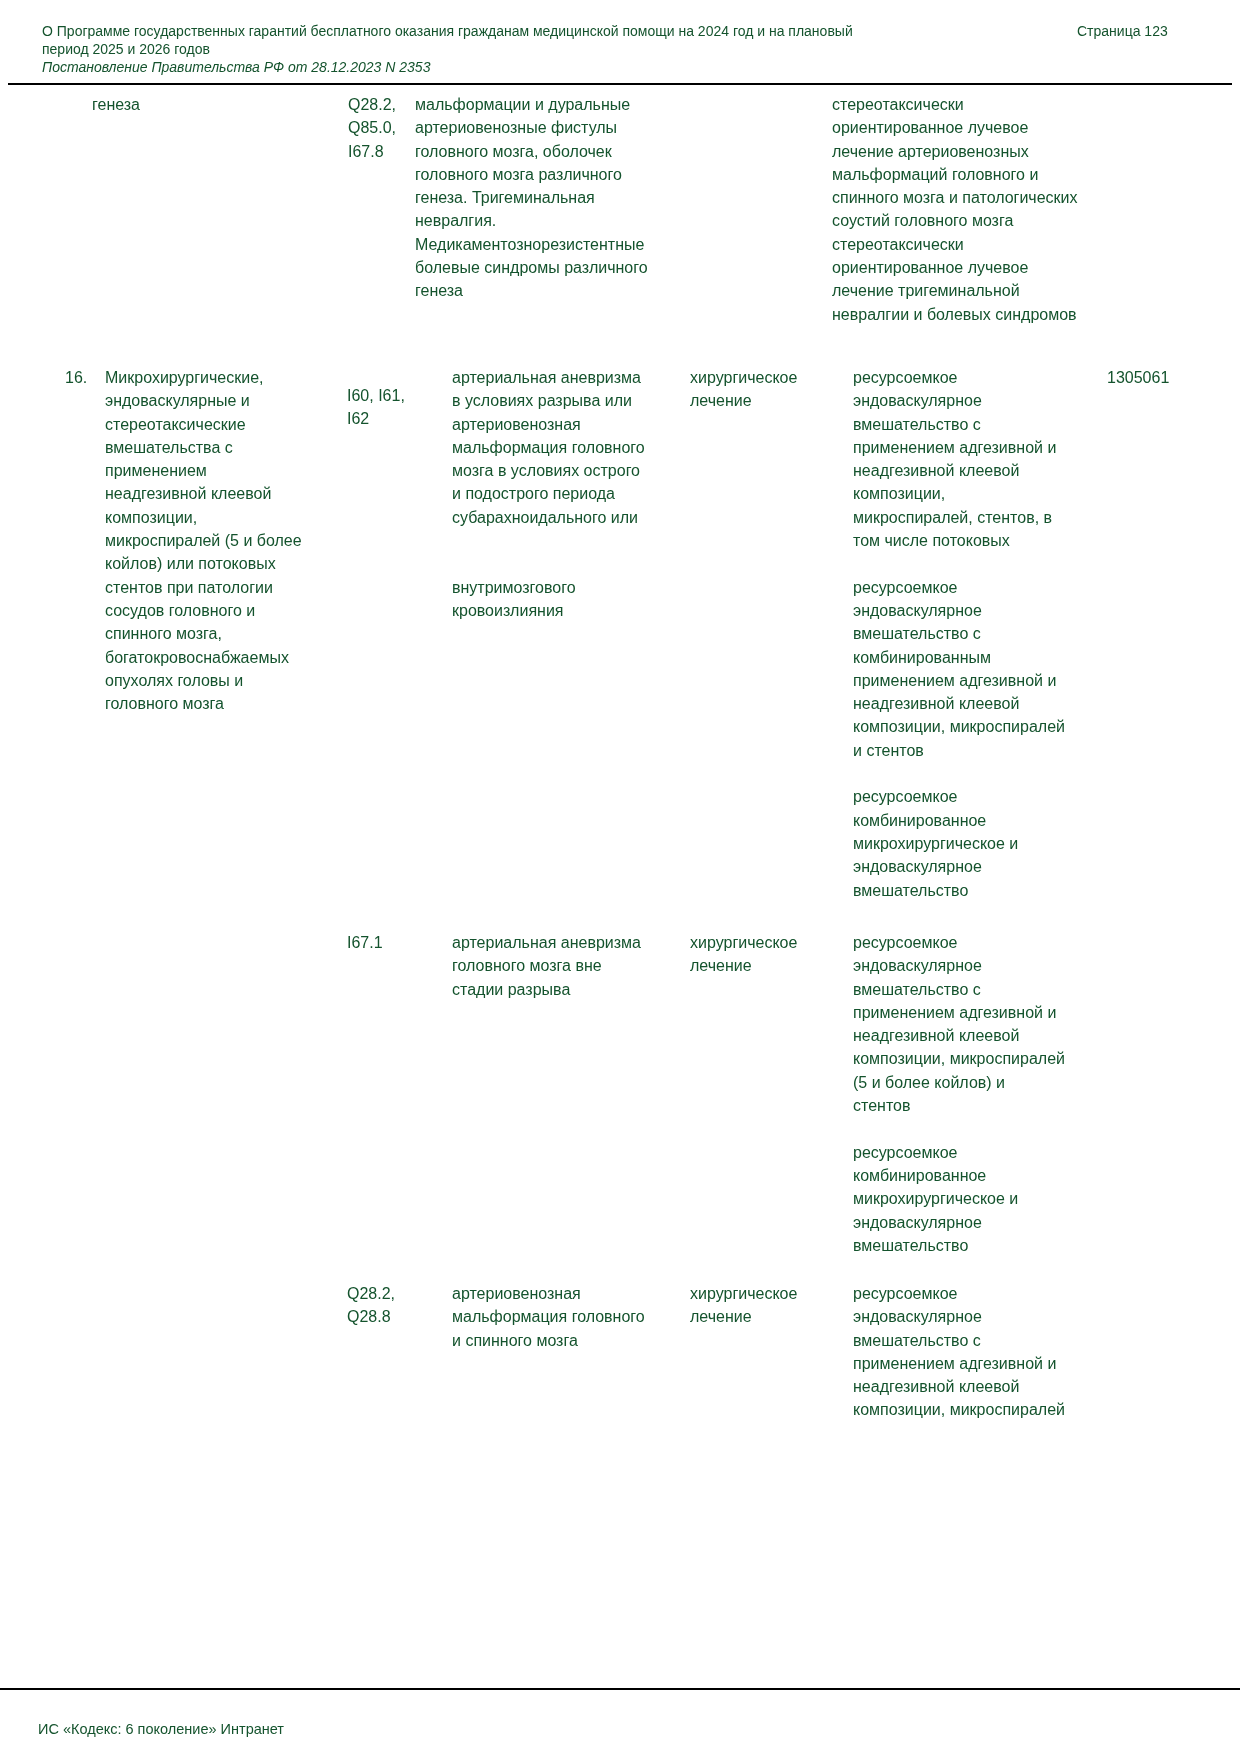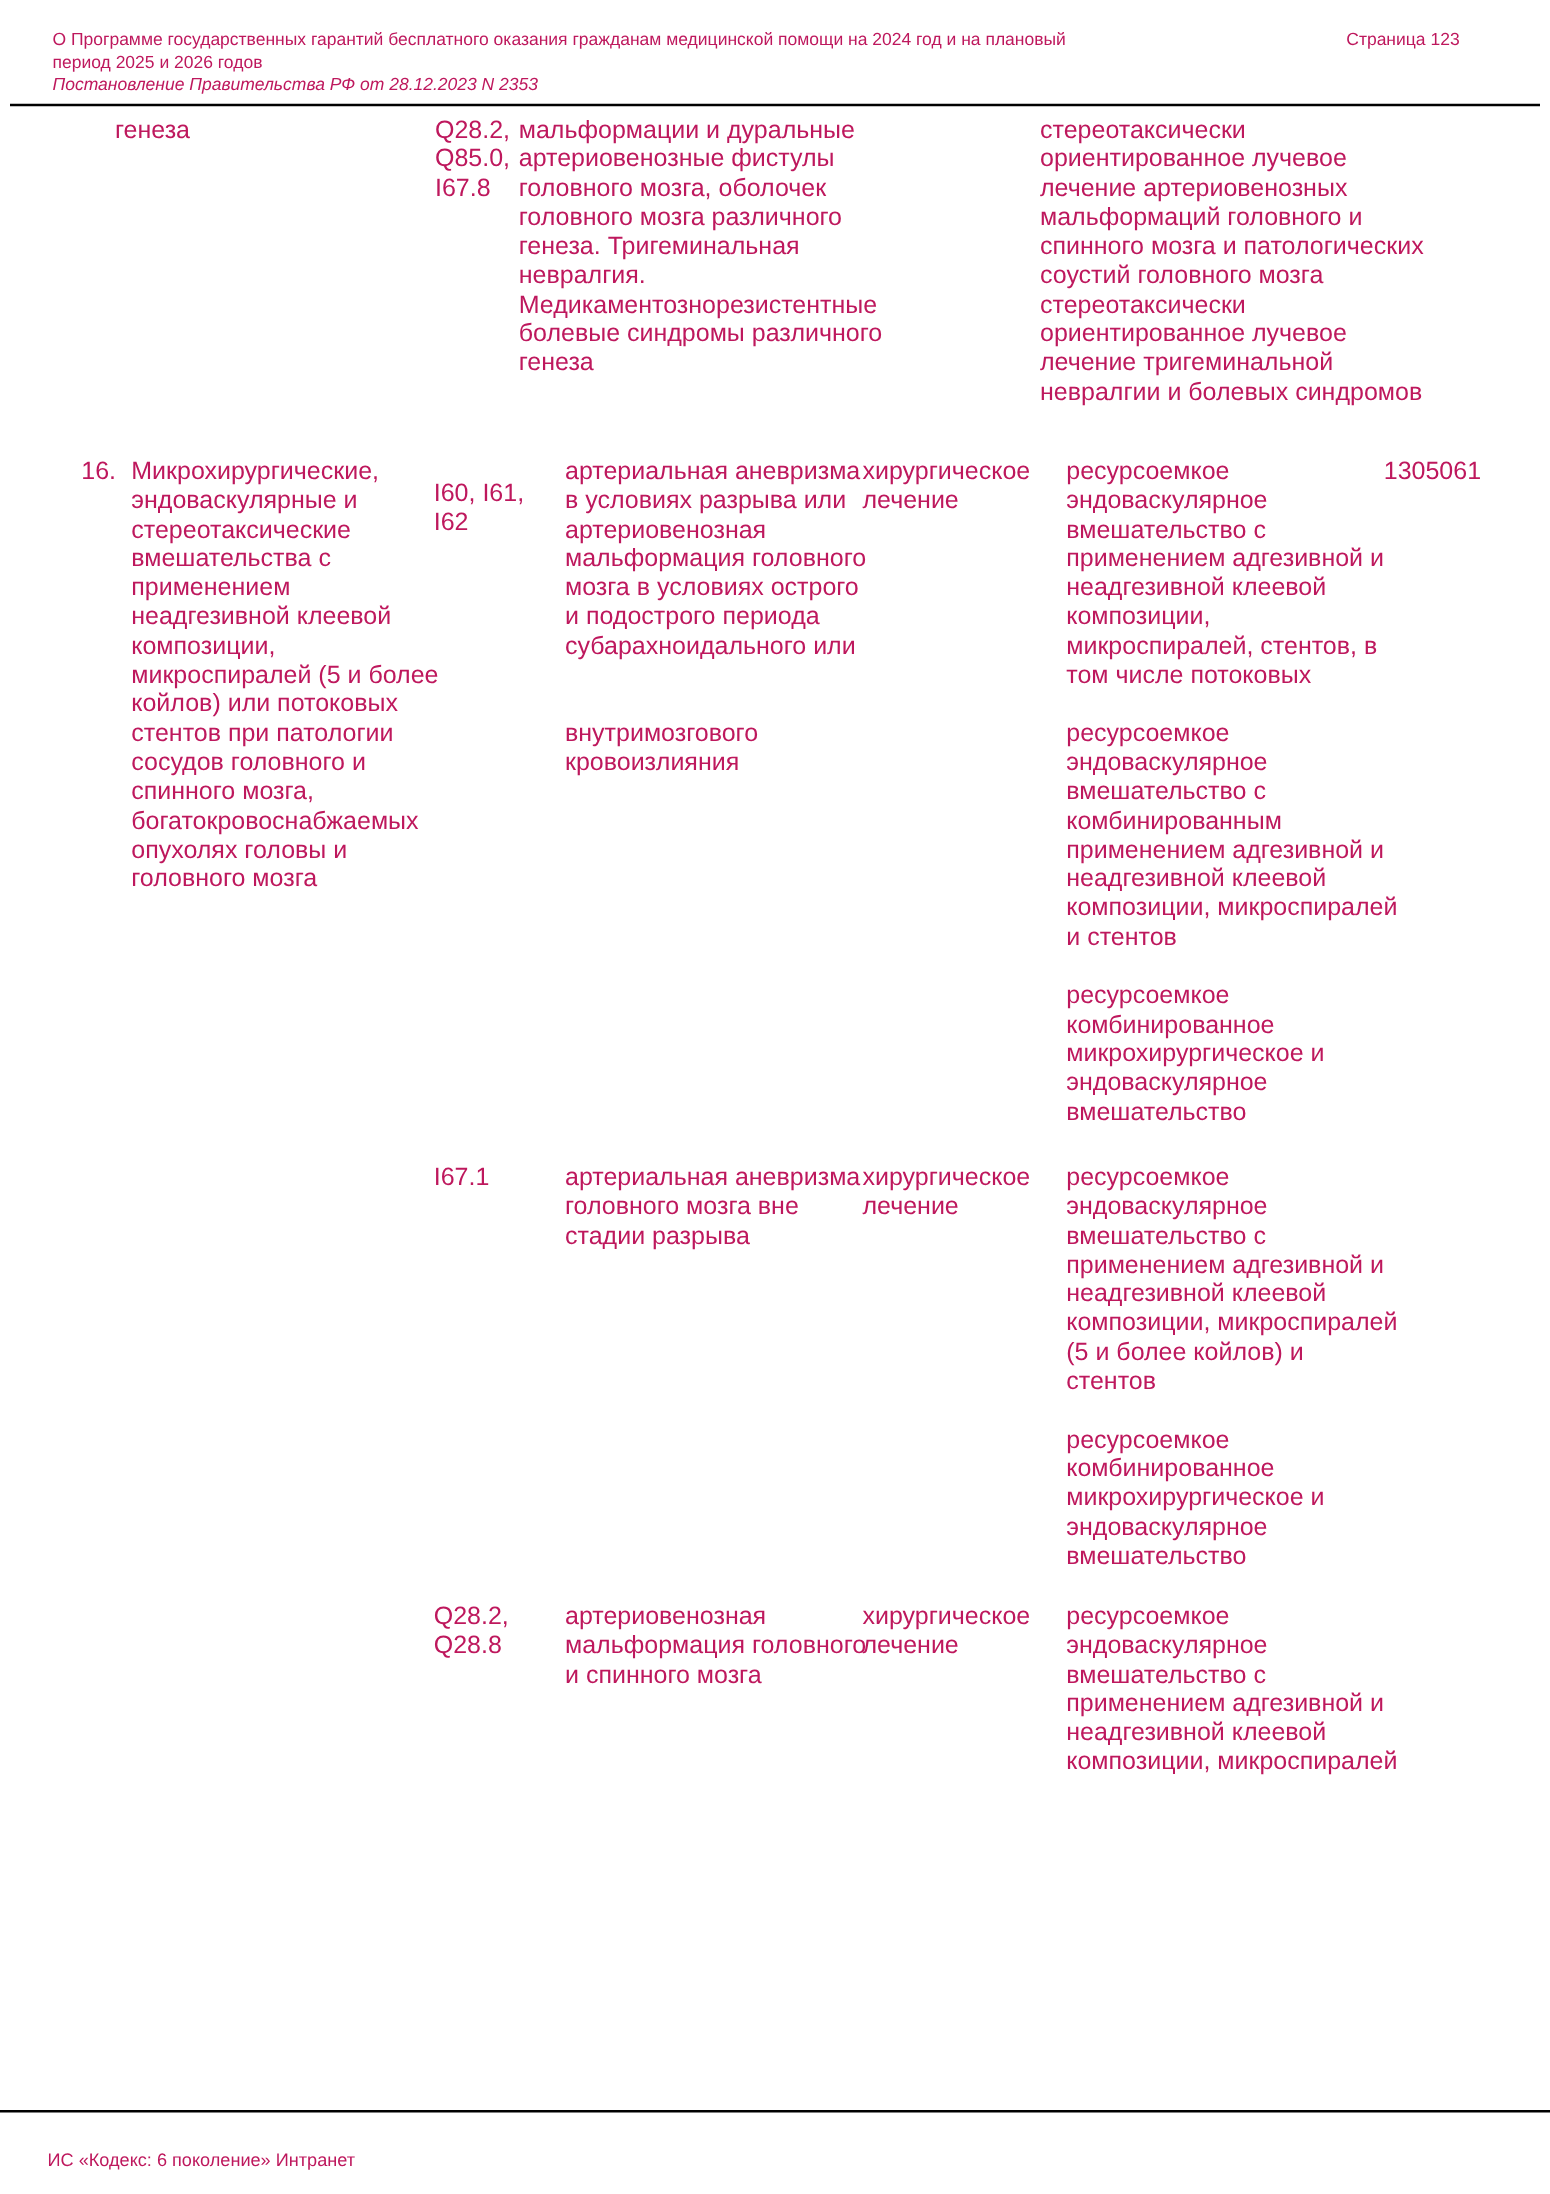--- a/index.html
+++ b/index.html
@@ -1,19 +1,19 @@
 <!DOCTYPE html>
 <html><head>
 <meta charset="utf-8">
 <style>
   html,body{margin:0;padding:0;background:#ffffff;}
   .page{position:relative;width:1240px;height:1755px;background:#ffffff;
-        font-family:"Liberation Sans","DejaVu Sans",sans-serif;color:#be185d;overflow:hidden;}
+        font-family:"Liberation Sans","DejaVu Sans",sans-serif;color:#14532d;overflow:hidden;}
   .blk{position:absolute;white-space:pre;}
-  .t{font-size:20px;line-height:23.3px;letter-spacing:0px;}
+  .t{font-size:16px;line-height:23.3px;letter-spacing:0px;}
   .hd{font-size:14px;line-height:18px;}
   .it{font-style:italic;}
   .ft{font-size:14.5px;line-height:20px;}
   .rule{position:absolute;background:#000;}
 </style>
 </head>
 <body>
 
 <div class="page">
 

